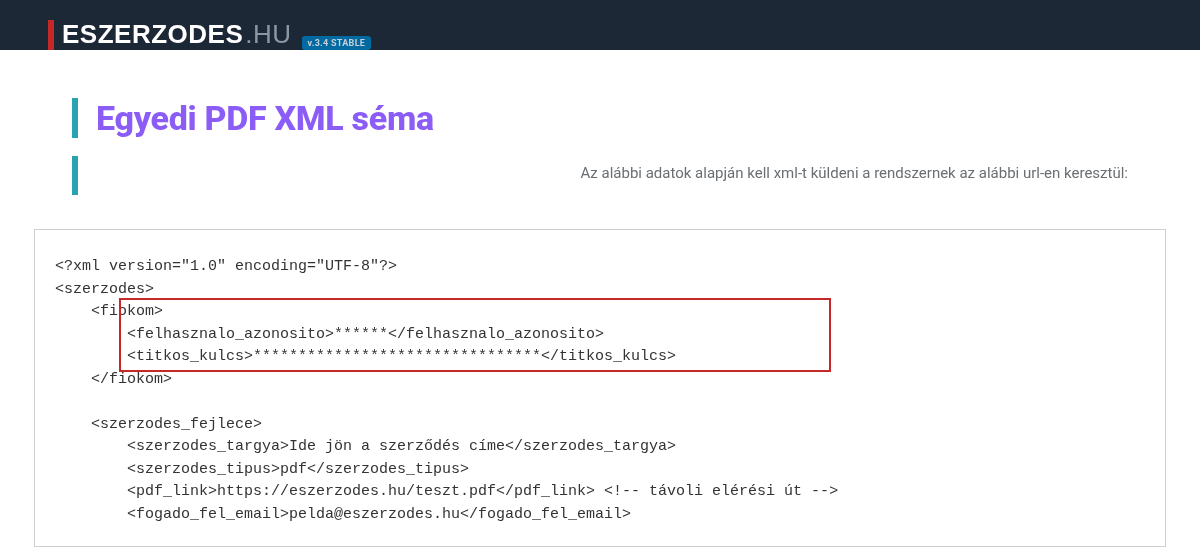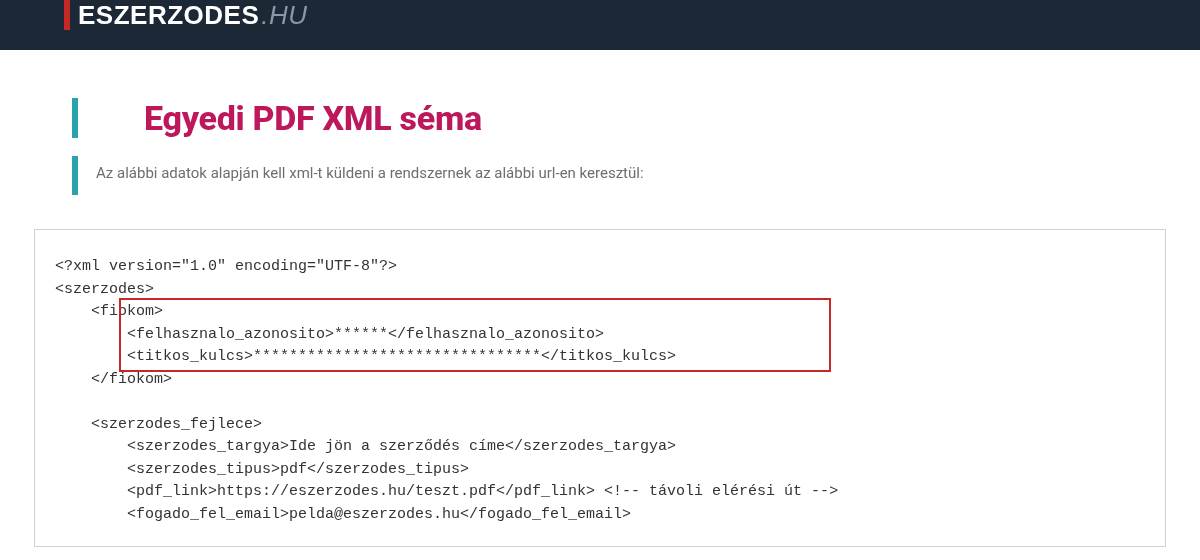--- a/index.html
+++ b/index.html
@@ -7,22 +7,22 @@
     font-family: -apple-system, BlinkMacSystemFont, "Segoe UI", Roboto, "Helvetica Neue", Arial, sans-serif;
     background: #ffffff;
     width: 1200px;
     height: 560px;
     overflow: hidden;
   }
   .header-bar {
     background: #1c2836;
     height: 50px;
     display: flex;
-    align-items: flex-start;
-    padding-left: 64px;
+    align-items: flex-end;
+    padding-left: 48px;
   }
   .logo-accent {
     width: 6px;
     height: 30px;
     background: #c62828;
     margin-right: 8px;
   }
   .logo-text {
     font-family: "Arial Narrow", Arial, sans-serif;
     font-weight: 700;
@@ -30,21 +30,20 @@
     color: #ffffff;
     letter-spacing: 0.5px;
   }
   .logo-suffix {
     font-family: "Arial Narrow", Arial, sans-serif;
     font-weight: 300;
     font-size: 26px;
     color: #8a98a6;
     letter-spacing: 0.5px;
     margin-left: 2px;
-    font-style: italic;
   }
   .version-badge {
     background: #0369a1;
     color: #c7d0d9;
     font-size: 9px;
     font-weight: 700;
     letter-spacing: 0.3px;
     padding: 2px 6px;
     border-radius: 3px;
     margin-left: 10px;
@@ -56,34 +55,34 @@
   }
 
   .title-block {
     border-left: 6px solid #2aa3b0;
     padding-left: 18px;
     margin-bottom: 18px;
   }
   .page-title {
     font-size: 34px;
     font-weight: 800;
-    color: #be185d;
+    color: #8b5cf6;
     letter-spacing: -0.3px;
-    margin-left: 48px;
   }
 
   .intro-block {
     border-left: 6px solid #2aa3b0;
     padding: 6px 0 10px 18px;
     margin-bottom: 34px;
   }
   .intro-text {
     font-size: 15px;
     line-height: 1.55;
     color: #6a6f73;
+    text-align: right;
   }
 
   .code-box {
     border: 1px solid #cfcfcf;
     padding: 26px 20px 20px 20px;
     margin-left: -38px;
     margin-right: -38px;
     position: relative;
   }
   pre.code {

